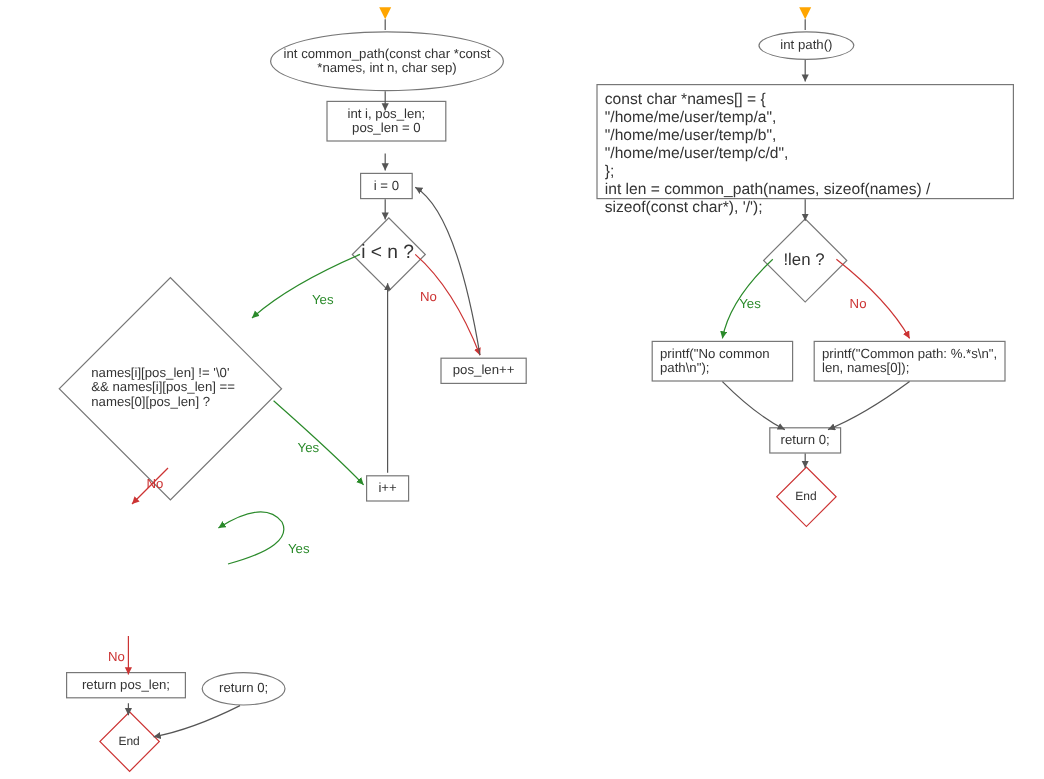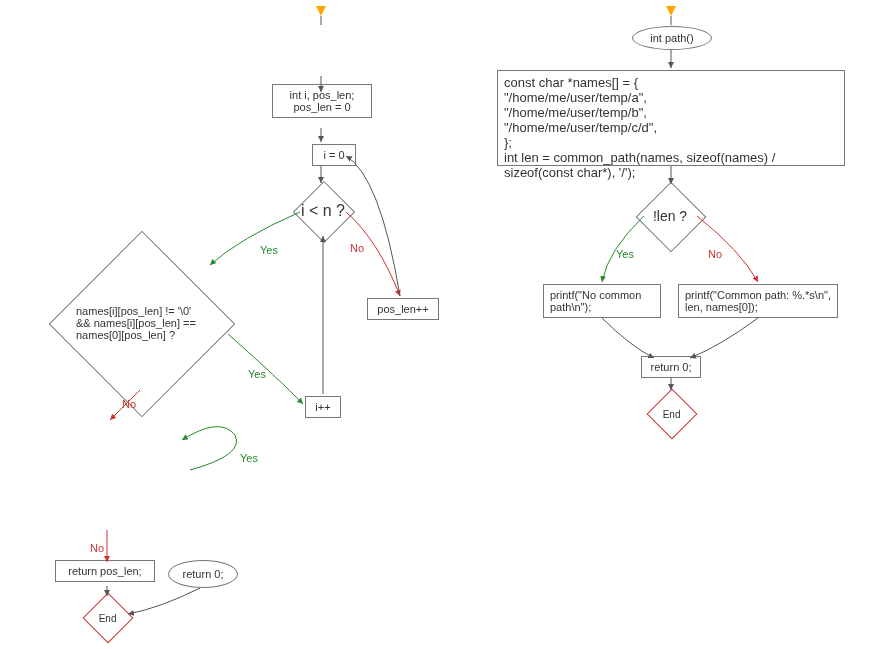--- a/index.html
+++ b/index.html
@@ -16,25 +16,28 @@
   svg{position:absolute;top:0;left:0;pointer-events:none}
   .process-left{text-align:left;align-items:flex-start}
 </style>
 </head>
 <body>
 <div class="canvas">
 
 <div class="arrow-orange" style="left:316px;top:6px"></div>
 <div class="arrow-orange" style="left:666px;top:6px"></div>
 
+<div class="node ellipse" style="left:225px;top:26px;width:195px;height:50px">
+      <span>int common_path(const char *const *names, int n, char sep)</span>
+    </div>
 
 <div class="node" style="left:272px;top:84px;width:100px;height:34px;white-space:pre-line"><span>int i, pos_len;
 pos_len = 0</span></div>
 
-<div class="node" style="left:312px;top:144px;width:44px;height:22px">
+<div class="node" style="left:300px;top:144px;width:44px;height:22px">
       <span>i = 0</span>
     </div>
 
 <div style="position:absolute;left:302px;top:190px;width:42px;height:42px">
   <div class="decision" style="width:42px;height:42px;position:absolute"></div>
   <div style="position:absolute;width:42px;height:42px;display:flex;align-items:center;justify-content:center">
         <span style="font-size:16px;white-space:nowrap">i &lt; n ?</span>
       </div>
 </div>
 

